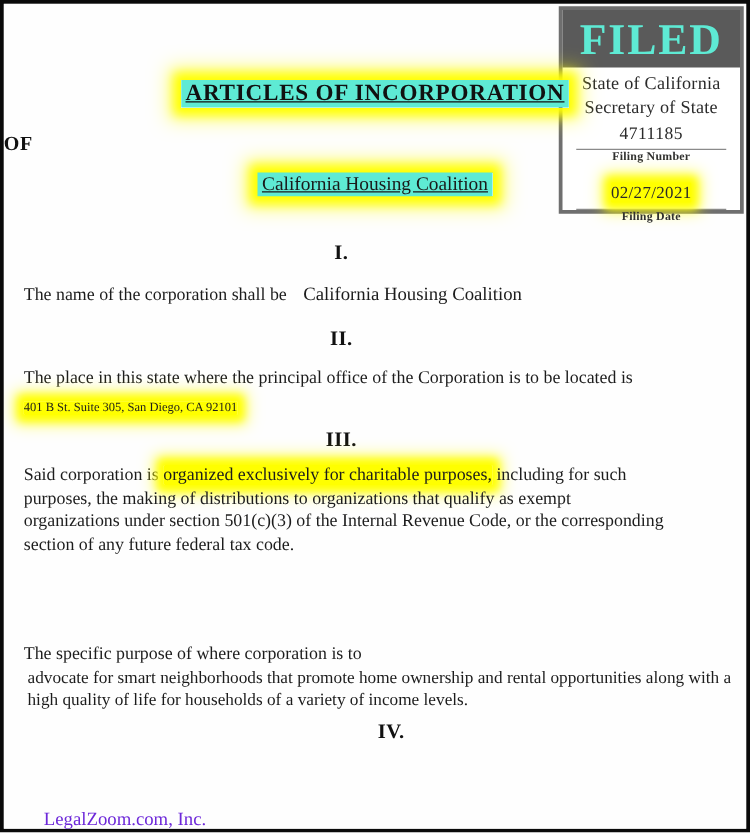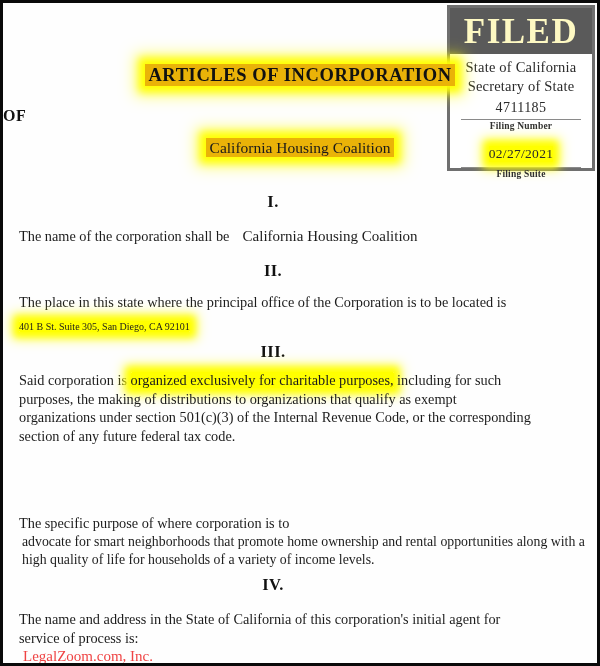--- a/index.html
+++ b/index.html
@@ -39,21 +39,21 @@
     background: #ffffff;
   }
   .stamp-head {
     background: #5a5a5a;
     height: 46px;
     display: flex;
     align-items: center;
     justify-content: center;
   }
   .stamp-head-text {
-    color: #fef9c3;
+    color: #5eead4;
     font-size: 35px;
     font-weight: bold;
     letter-spacing: 1.5px;
     line-height: 1;
     font-family: "Liberation Serif", "DejaVu Serif", serif;
   }
   .stamp-body {
     padding: 4px 9px 0 9px;
     text-align: center;
     color: #2a2a2a;
@@ -87,22 +87,23 @@
     display: inline-block;
   }
 
   
   .hl {
     background-color: #ffff00;
     box-shadow: 0 0 7px 5px #ffff00, 0 0 12px 8px rgba(255,255,0,0.55);
     border-radius: 1px;
   }
   .hl-soft {
-    background-color: #eab308;
+    background-color: #5eead4;
     box-shadow: 0 0 8px 6px #ffff00, 0 0 15px 10px rgba(255,255,0,0.5);
+    text-decoration: underline;
   }
 
   
   .doc-title {
     position: absolute;
     left: 0; top: 62px;
     width: 594px;
     text-align: center;
   }
   .doc-title span {
@@ -152,23 +153,23 @@
     font-size: 14.3px;
     line-height: 18.5px;
     color: #1c1c1c;
     width: 516px;
   }
   .para.wide { width: 570px; }
   .nowrapline { white-space: nowrap; }
 
   .agent-name {
     position: absolute;
-    left: 20px;
+    left: 32px;
     font-size: 15px;
-    color: #ef4444;
+    color: #6d28d9;
   }
 </style>
 </head>
 <body>
 
 <div id="page">
   <div class="sheet">
 
     <div class="stamp">
       <div class="stamp-head">
@@ -177,21 +178,21 @@
       <div class="stamp-body">
         <div class="stamp-line">State of California</div>
         <div class="stamp-line">Secretary of State</div>
         <div class="stamp-number">4711185</div>
         <div class="stamp-rule"></div>
         <div class="stamp-caption">Filing Number</div>
         <div>
           <span class="stamp-date hl">02/27/2021</span>
         </div>
         <div class="stamp-rule"></div>
-        <div class="stamp-caption">Filing Suite</div>
+        <div class="stamp-caption">Filing Date</div>
       </div>
     </div>
 
     <div class="doc-title">
       <span class="hl-soft">ARTICLES OF INCORPORATION</span>
     </div>
     <div class="doc-of">
       <span>OF</span>
     </div>
     <div class="doc-company">
@@ -215,18 +216,17 @@
 
     <div class="numeral" style="top:339px;">III.</div>
     <div class="para" style="top:368px;">
       <span>Said corporation is </span><span class="hl">organized exclusively for charitable purposes,</span><span> including for such purposes, the making of distributions to organizations that qualify as exempt organizations under section 501(c)(3) of the Internal Revenue Code, or the corresponding section of any future federal tax code.</span>
     </div>
 
 
     <div class="para" style="top:511px;">The specific purpose of where corporation is to</div>
     <div class="para wide" style="top:530px;left:19px;font-size:13.8px;line-height:18px;">advocate for smart neighborhoods that promote home ownership and rental opportunities along with a high quality of life for households of a variety of income levels.</div>
 
-    <div class="numeral" style="top:572px;">IV.</div>
-    <div class="para" style="top:607px;">The name and address in the State of California of this corporation's initial agent for service of process is:</div>
+    <div class="numeral" style="top:572px;padding-left:40px;">IV.</div>
     <div class="agent-name" style="top:645px;">LegalZoom.com, Inc.</div>
 
   </div>
 </div>
 
 </body></html>

